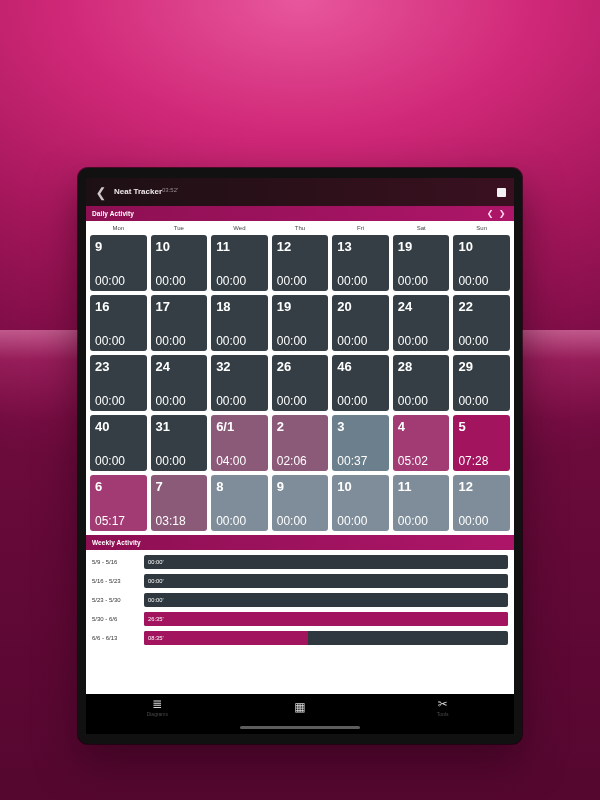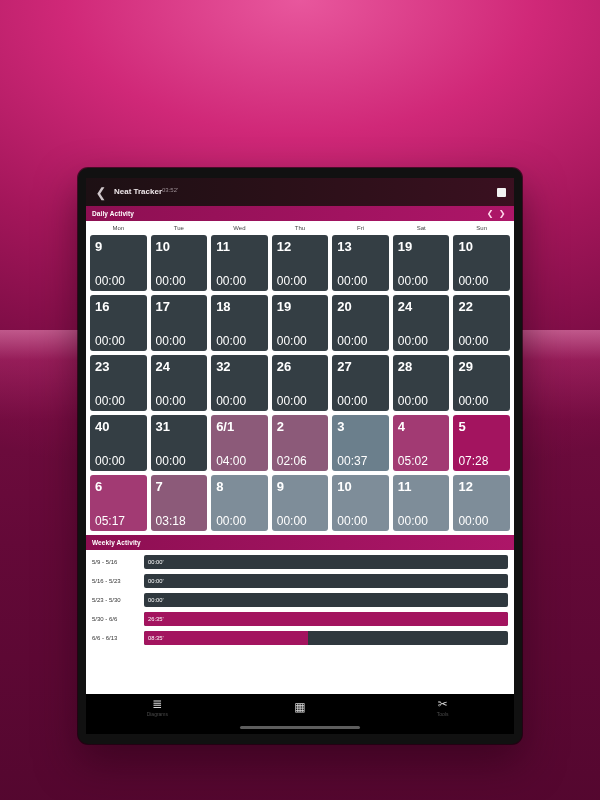--- a/index.html
+++ b/index.html
@@ -356,21 +356,21 @@
           </div>
           <div class="cell lvl0">
             <div class="dnum">32</div>
             <div class="dtime">00:00</div>
           </div>
           <div class="cell lvl0">
             <div class="dnum">26</div>
             <div class="dtime">00:00</div>
           </div>
           <div class="cell lvl0">
-            <div class="dnum">27</div>
+            <div class="dnum">46</div>
             <div class="dtime">00:00</div>
           </div>
           <div class="cell lvl0">
             <div class="dnum">28</div>
             <div class="dtime">00:00</div>
           </div>
           <div class="cell lvl0">
             <div class="dnum">29</div>
             <div class="dtime">00:00</div>
           </div>

